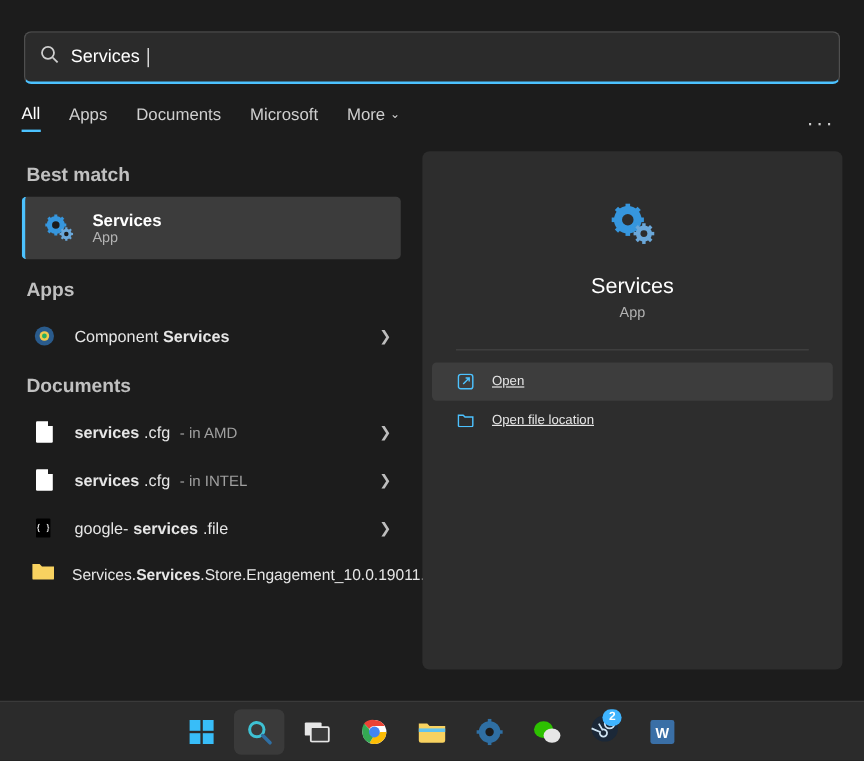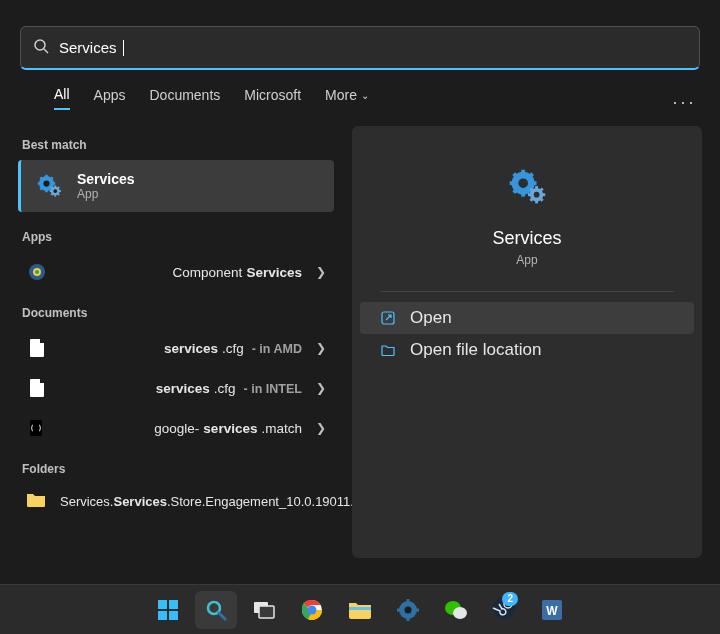--- a/index.html
+++ b/index.html
@@ -36,34 +36,33 @@
     display:inline-block; width:1px; height:16px; background:#fff;
     animation: blink 1s steps(1) infinite;
     margin-left:-4px;
   }
   @keyframes blink { 50% { opacity:0 } }
   
   .tabs {
     position:absolute; left:18px; top:86px;
     display:flex; gap:24px; align-items:center;
     font-size:14px;
-    margin-left:36px;
   }
   .tab { color:#cfcfcf; padding-bottom:6px; cursor:default; display:flex; align-items:center; gap:4px;}
   .tab.active { color:#fff; border-bottom:2px solid #4cc2ff; }
   .overflow {
     position:absolute; right:24px; top:92px;
     color:#cfcfcf; font-size:18px; letter-spacing:2px;
   }
   
   .left-col {
     position:absolute; left:18px; top:128px; width:316px;
   }
   .section-label {
-    font-size:12px; color:#c0c0c0; font-weight:600;
+    font-size:16px; color:#c0c0c0; font-weight:600;
     margin: 10px 0 8px 4px;
   }
   .best-row {
     display:flex; align-items:center;
     background:#3c3c3c;
     border-radius:4px;
     padding:10px 12px;
     border-left:3px solid #4cc2ff;
     gap:12px;
   }
@@ -74,23 +73,23 @@
   .icon-box svg { width:30px; height:30px; }
   .best-text .title { font-size:14px; font-weight:600; color:#fff; }
   .best-text .sub   { font-size:12px; color:#b3b3b3; }
   .result-row {
     display:flex; align-items:center;
     height:40px; gap:14px;
     padding: 0 8px;
     cursor:default;
   }
   .result-row .ricon { width:22px; display:flex; justify-content:center; }
-  .result-row .rlabel { flex:1; font-size:13.5px; color:#e6e6e6; display:flex; gap:4px; align-items:baseline;justify-content:flex-end;}
+  .result-row .rlabel { flex:1; font-size:13.5px; color:#e6e6e6; display:flex; gap:4px; align-items:baseline;}
   .result-row .rlabel .bold { font-weight:700; }
-  .result-row .rlabel .hint { color:#a0a0a0; font-size:12.5px;font-weight:bold; }
+  .result-row .rlabel .hint { color:#a0a0a0; font-size:12.5px; }
   .result-row .chev { color:#bdbdbd; font-size:12px; }
   .folder-row {
     display:flex; align-items:center; gap:14px;
     padding:8px;
   }
   .folder-row .ftxt { flex:1; font-size:13px; line-height:1.35; color:#e6e6e6; }
   .folder-row .chev { color:#bdbdbd; font-size:12px; }
   
   .right-panel {
     position:absolute; left:352px; top:126px;
@@ -101,22 +100,23 @@
   }
   .preview-big-icon { display:flex; justify-content:center; }
   .preview-big-icon svg { width:46px; height:46px; }
   .preview-title { text-align:center; font-size:18px; margin-top:18px; font-weight:400;}
   .preview-sub { text-align:center; font-size:12px; color:#b3b3b3; margin-top:4px;}
   .divider { height:1px; background:#444; margin:24px 28px 10px 28px;}
   .action-list { margin: 0 8px; }
   .action-row {
     display:flex; align-items:center; gap:14px;
     height:32px; padding:0 20px;
-    font-size:17px; color:#e6e6e6;
+    font-size:11px; color:#e6e6e6;
     border-radius:4px;
+    text-decoration:underline;
   }
   .action-row.sel { background:#3d3d3d; }
   .action-row .aicon { width:16px; display:flex; justify-content:center; color:#4cc2ff; }
   
   .taskbar {
     position:absolute; left:0; bottom:0; width:100%; height:50px;
     background:#2b2b2b;
     border-top:1px solid #3a3a3a;
     display:flex; justify-content:center; align-items:center;
     gap:6px;
@@ -241,26 +241,25 @@
   <div class="result-row">
     <div class="ricon">
       <svg class="json-svg" width="18" height="18" viewBox="0 0 18 18">
           <rect x="2" y="1" width="12" height="16" rx="1"></rect>
           <path d="M5 12 q-1 0 -1 -1 v-1 q0 -1 -1 -1 q1 0 1 -1 v-1 q0 -1 1 -1 M11 12 q1 0 1 -1 v-1 q0 -1 1 -1 q-1 0 -1 -1 v-1 q0 -1 -1 -1"></path>
         </svg>
     </div>
     <div class="rlabel">
       <span>google-</span>
         <span class="bold">services</span>
-        <span>.match</span>
-    </div>
-    <div class="chev">❯</div>
-  </div>
-
-  <div class="section-label" style="margin-top:14px;">Folders</div>
+        <span>.file</span>
+    </div>
+    <div class="chev">❯</div>
+  </div>
+
 
   <div class="folder-row">
     <div class="ricon" style="width:22px;">
       <svg width="20" height="16" viewBox="0 0 20 16">
           <path d="M1 2 h6 l2 2 h10 v10 a1 1 0 0 1 -1 1 h-16 a1 1 0 0 1 -1 -1 z" fill="#f8d260"></path>
         </svg>
     </div>
     <div class="ftxt">
       <span>Services.</span><span style="font-weight:700">Services</span><span>.Store.Engagement_10.0.19011.0_x64__8wekyb3d8</span>
     </div>

